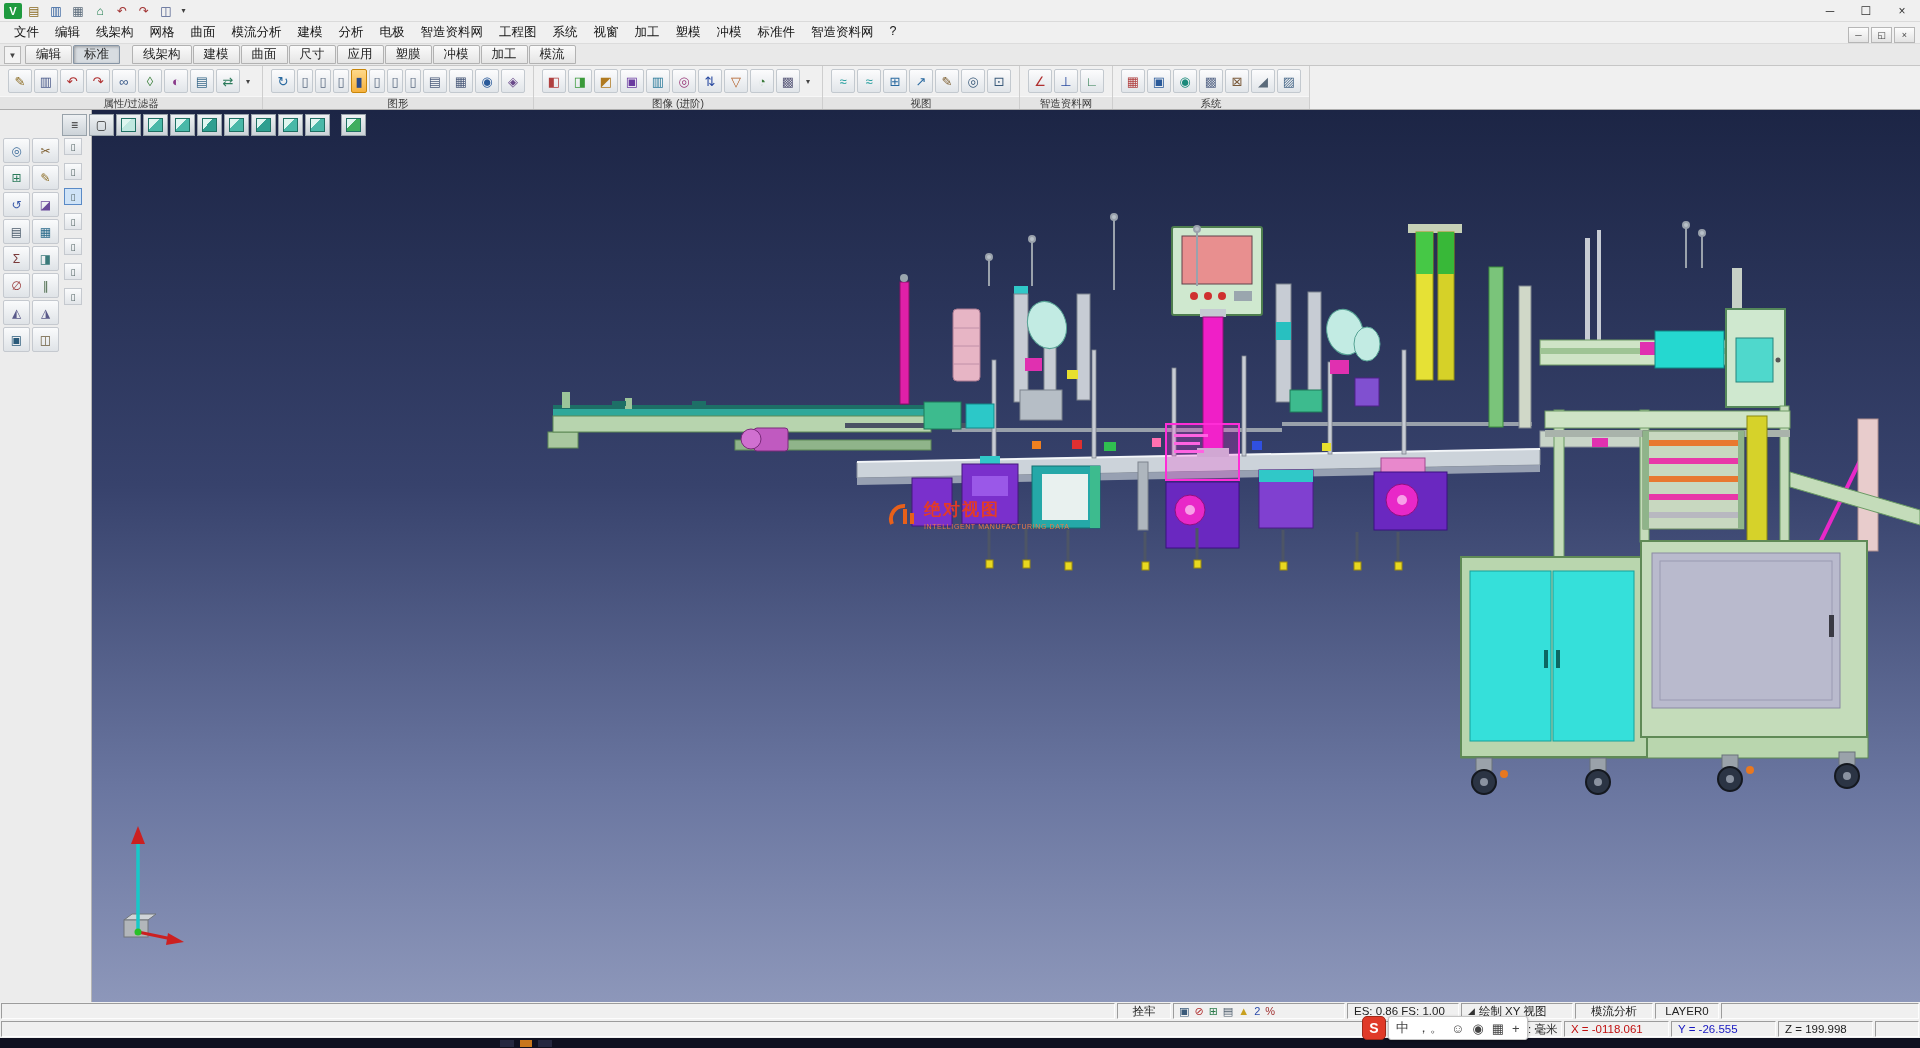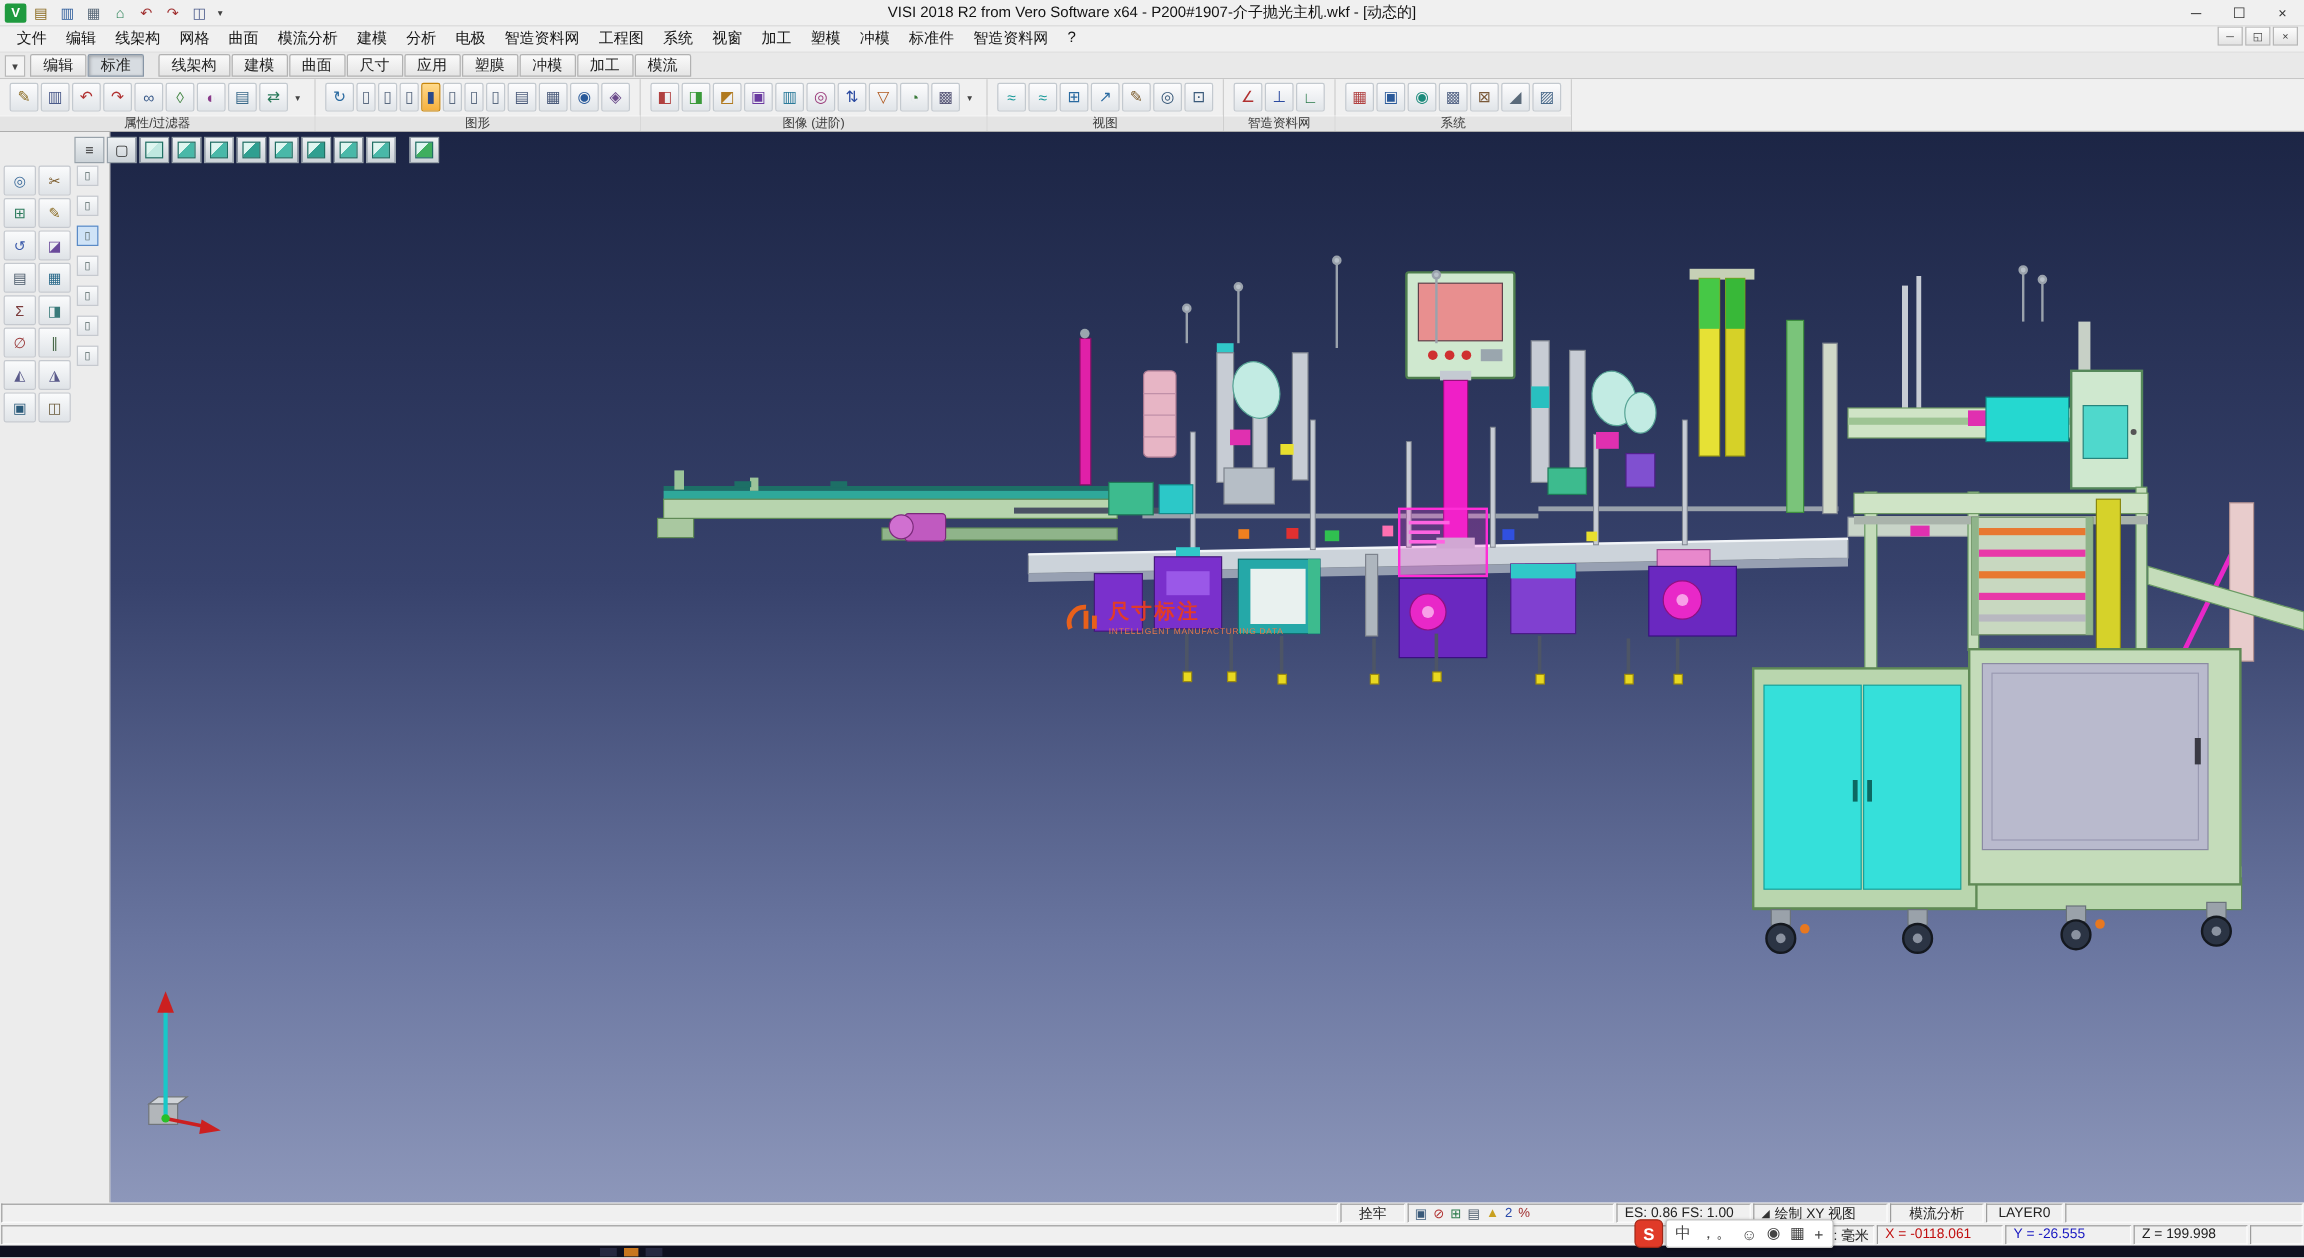--- a/index.html
+++ b/index.html
@@ -11,21 +11,21 @@
   .titlebar{height:22px;background:#f0f0f0;border-bottom:1px solid #dadada;display:flex;align-items:center;position:relative}
   .qa{display:flex;align-items:center;gap:2px;padding-left:4px;z-index:2}
   .qa .logo{width:18px;height:16px;background:#1f9a3f;color:#fff;font-weight:bold;font-size:11px;border-radius:2px;display:flex;align-items:center;justify-content:center}
   .qa-icon{width:20px;height:18px;display:flex;align-items:center;justify-content:center;font-size:12px;border-radius:2px}
   .qa-icon.caret{width:11px;font-size:8px}
   .title-text{position:absolute;left:0;right:0;text-align:center;font-size:12.5px;color:#111;pointer-events:none}
   .win-controls{margin-left:auto;display:flex;z-index:2}
   .wc{width:36px;height:21px;display:flex;align-items:center;justify-content:center;font-size:12px;color:#333}
 
   
-  .menubar{height:22px;background:#f0f0f0;border-bottom:1px solid #dcdcdc;display:flex;align-items:flex-start;padding-left:6px}
+  .menubar{height:22px;background:#f0f0f0;border-bottom:1px solid #dcdcdc;display:flex;align-items:flex-end;padding-left:6px}
   .menu-items{display:flex}
   .menu-item{padding:2px 8px;font-size:12.5px;color:#141414;cursor:default}
   .doc-controls{margin-left:auto;display:flex;gap:2px;padding-right:5px}
   .dc{width:21px;height:16px;border:1px solid #b6b6b6;background:linear-gradient(#fdfdfd,#e3e3e3);font-size:9px;display:flex;align-items:center;justify-content:center;color:#444}
 
   
   .tabbar{height:22px;background:#e9e9e9;border-bottom:1px solid #c6c6c6;display:flex;align-items:flex-end;padding-left:4px;gap:1px}
   .tab-caret{width:17px;height:18px;margin:0 3px 1px 0;border:1px solid #b8b8b8;background:#f3f3f3;font-size:8px;color:#444;display:flex;align-items:center;justify-content:center}
   .tab{height:19px;margin-bottom:1px;padding:0 10px;font-size:12.5px;display:flex;align-items:center;background:linear-gradient(#fafafa,#e5e5e5);border:1px solid #b2b2b2;border-radius:2px 2px 0 0;color:#222}
   .tab.active{background:#d7dce1;border-color:#8795a5;box-shadow:inset 1px 1px 3px rgba(0,0,0,.28)}
@@ -132,21 +132,20 @@
         </span>
 
         <span class="qa-icon">
           <span style="color: rgb(74, 90, 138);">◫</span>
         </span>
 
         <span class="qa-icon caret">
           <span style="color: rgb(64, 64, 64);">▾</span>
         </span>
       </div>
-    <div class="title-text">VISI 2018 R2 from Vero Software x64 - P200#1907-介子抛光主机.wkf - [动态的]</div>
     <div class="win-controls">
       <span class="wc">─</span>
       <span class="wc">☐</span>
       <span class="wc">×</span>
     </div>
   </div>
 
   <div class="menubar">
     <div class="menu-items">
 
@@ -747,21 +746,21 @@
           </span>
         </div>
 
       <div class="watermark">
         <svg class="wm-logo" width="30" height="28" viewBox="0 0 30 28">
           <path d="M4,24 A13,13 0 0 1 17,6" fill="none" stroke="#e8601a" stroke-width="4"></path>
           <rect x="15" y="9" width="4" height="15" fill="#e8601a"></rect>
           <rect x="22" y="13" width="4" height="11" fill="#e8601a"></rect>
         </svg>
         <div>
-          <div class="wm-title">尺寸标注</div>
+          <div class="wm-title">绝对视图</div>
           <div class="wm-sub">INTELLIGENT MANUFACTURING DATA</div>
         </div>
       </div>
 
       <svg class="axis" width="84" height="132" viewBox="0 0 84 132">
         <polygon points="20,106 28,100 52,100 44,106" fill="#d0d4d8" stroke="#70757a"></polygon>
         <rect x="20" y="106" width="24" height="17" fill="#b2b6ba" stroke="#70757a"></rect>
         <line x1="34" y1="118" x2="34" y2="26" stroke="#18c8c8" stroke-width="3.5"></line>
         <polygon points="34,12 27,30 41,30" fill="#cc2020"></polygon>
         <line x1="34" y1="118" x2="68" y2="125" stroke="#cc2020" stroke-width="3"></line>

